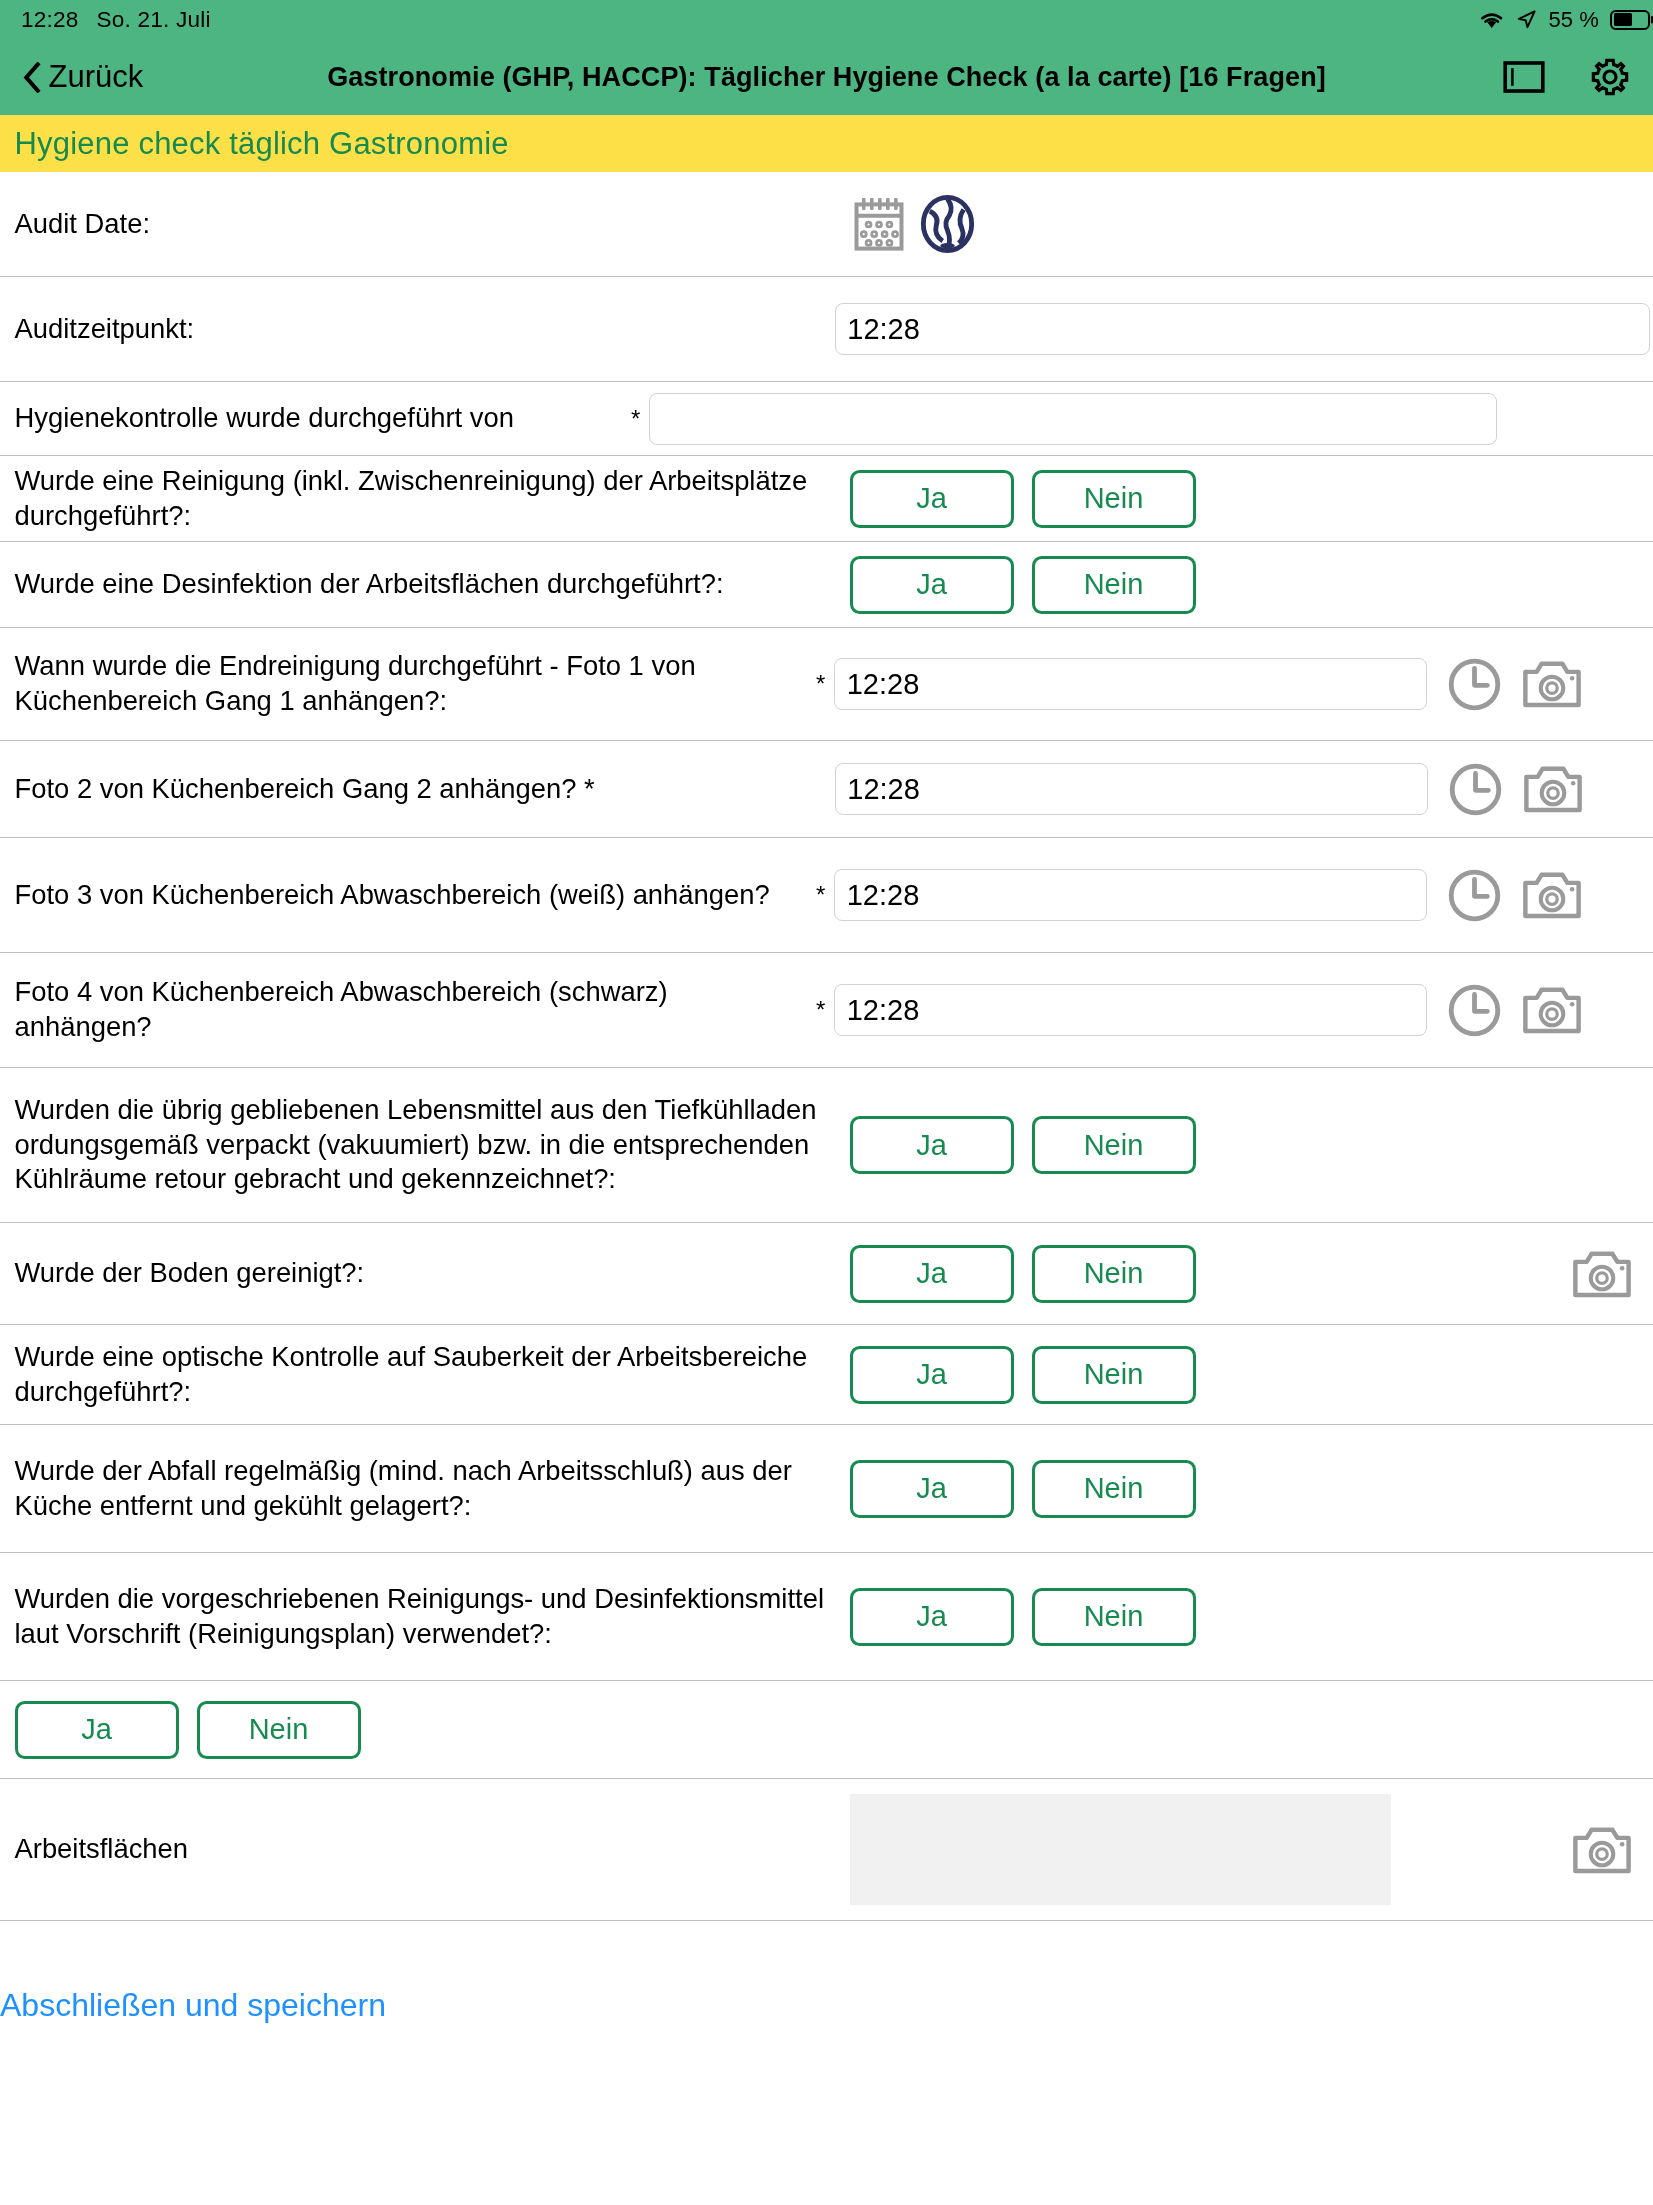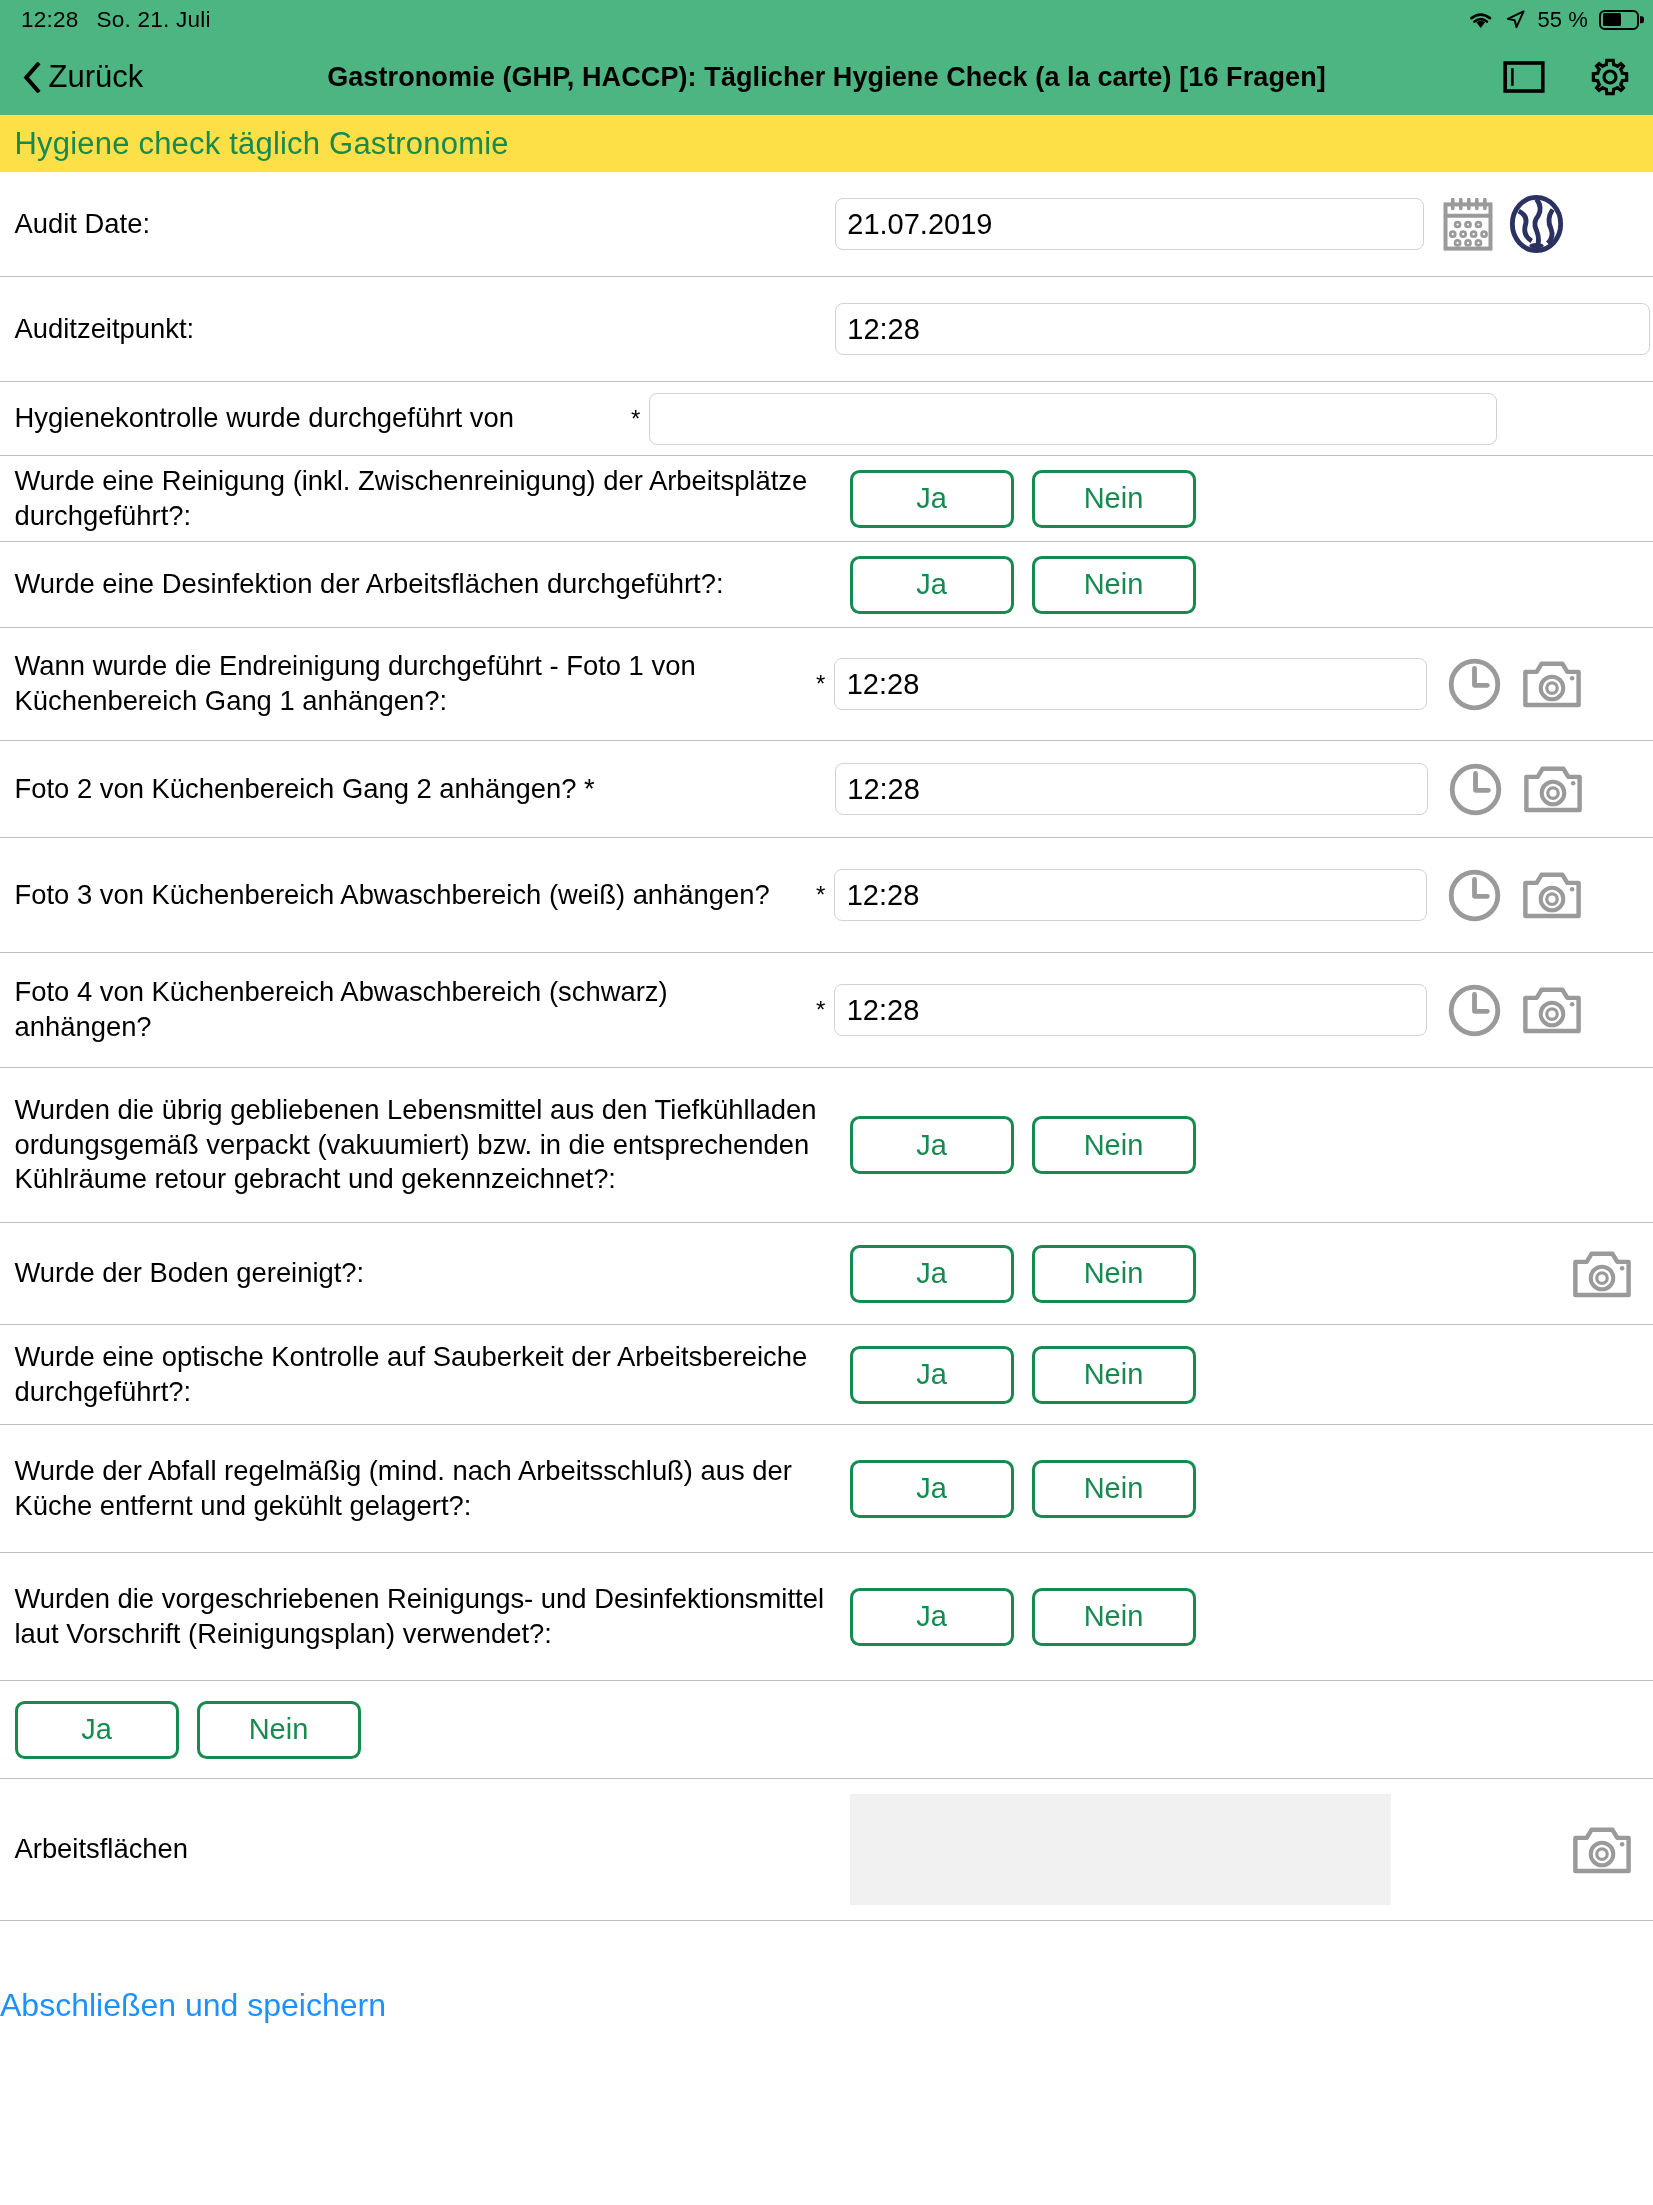--- a/index.html
+++ b/index.html
@@ -29,21 +29,21 @@
   .sb-left {
     display: flex;
     align-items: baseline;
     gap: 18px;
     color: #000;
     font-size: 22.6px;
     letter-spacing: 0.2px;
   }
   .sb-right {
     position: absolute;
-    right: 14px;
+    right: 3px;
     top: 0;
     height: 39px;
     display: flex;
     align-items: center;
     gap: 11.3px;
     color: #000;
     font-size: 22px;
   }
   .wifi-icon { width: 27.4px; height: 21px; display:block; }
   .loc-icon { width: 21px; height: 21px; display:block; }
@@ -273,21 +273,20 @@
 
 <div class="banner">
   <span class="banner-text">Hygiene check täglich Gastronomie</span>
 </div>
 
 <div class="form">
 
   <div class="row" style="height:105px">
     <div class="label label-col">Audit Date:</div>
     <div class="ctrl">
-      <div class="input w-date">21.07.2019</div>
       <div class="icon-slot">
         <svg class="cal-icon" viewBox="0 0 62 66">
           <rect x="3" y="8" width="56" height="55" fill="none" stroke="#9a9a9a" stroke-width="5"></rect>
           <line x1="3" y1="22" x2="59" y2="22" stroke="#9a9a9a" stroke-width="5"></line>
           <g stroke="#9a9a9a" stroke-width="4.5" stroke-linecap="round">
             <line x1="12" y1="2" x2="12" y2="13"></line>
               <line x1="22" y1="2" x2="22" y2="13"></line>
             <line x1="32" y1="2" x2="32" y2="13"></line>
               <line x1="42" y1="2" x2="42" y2="13"></line>
             <line x1="52" y1="2" x2="52" y2="13"></line>

